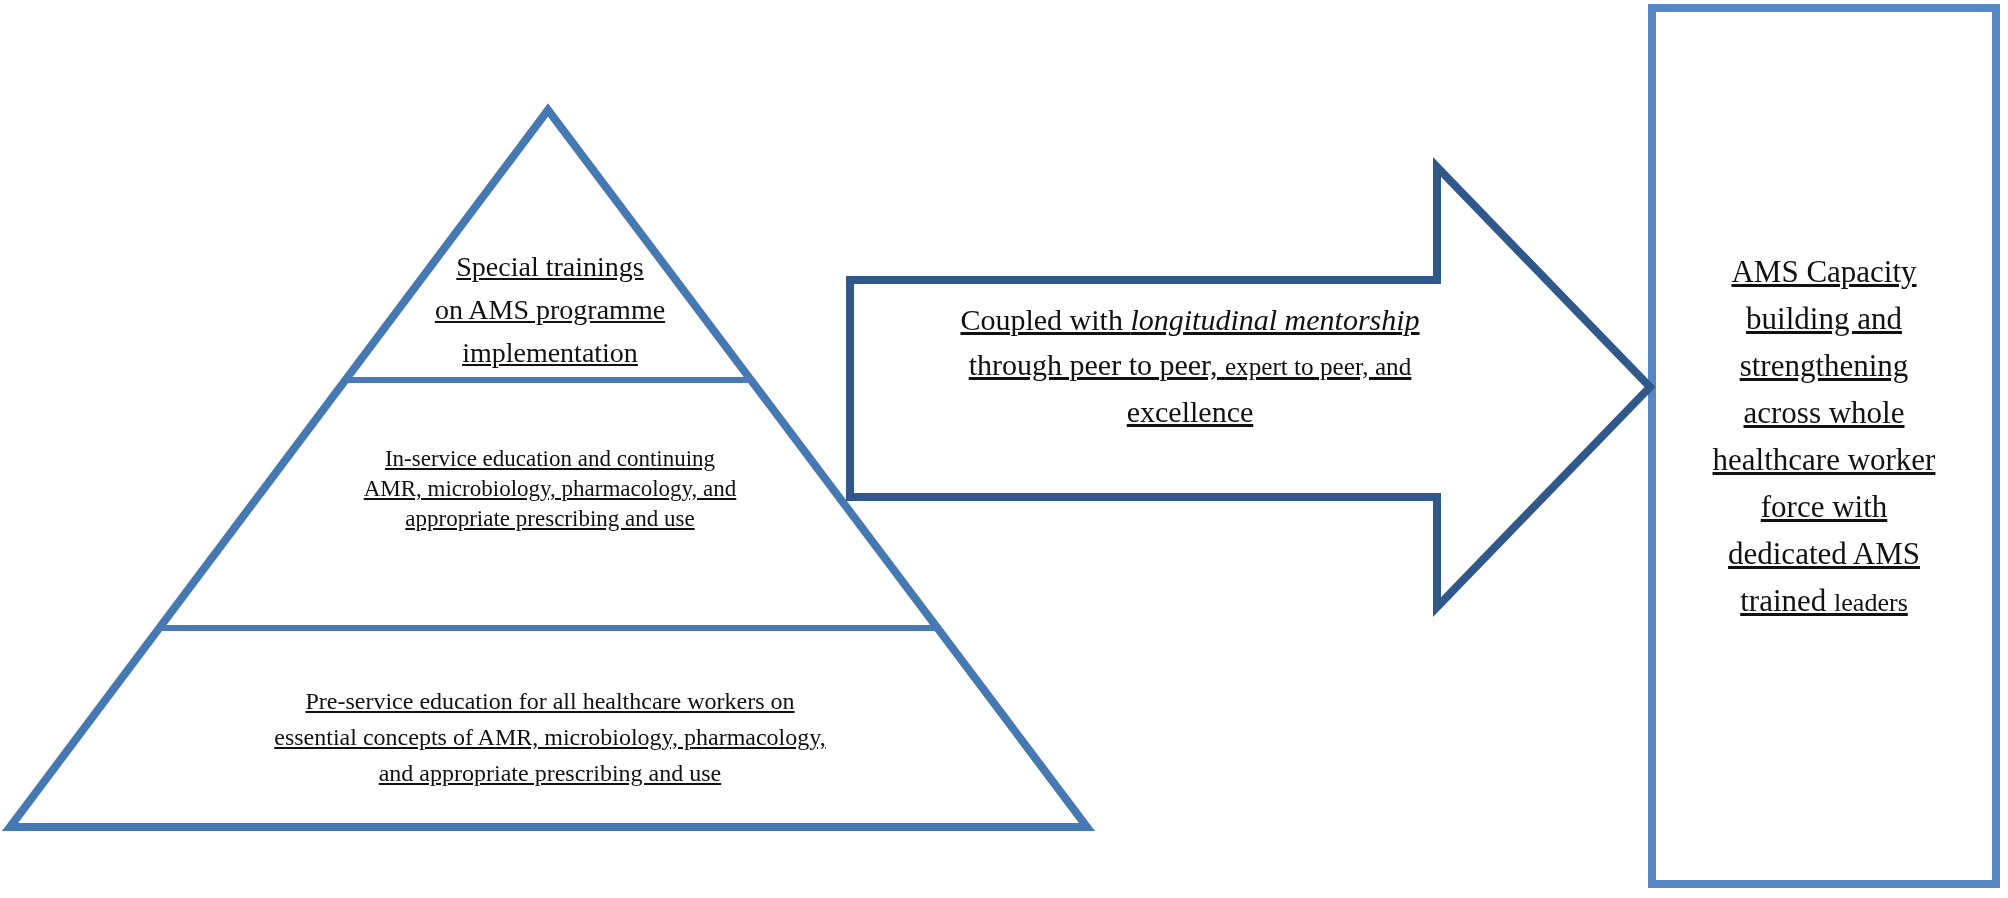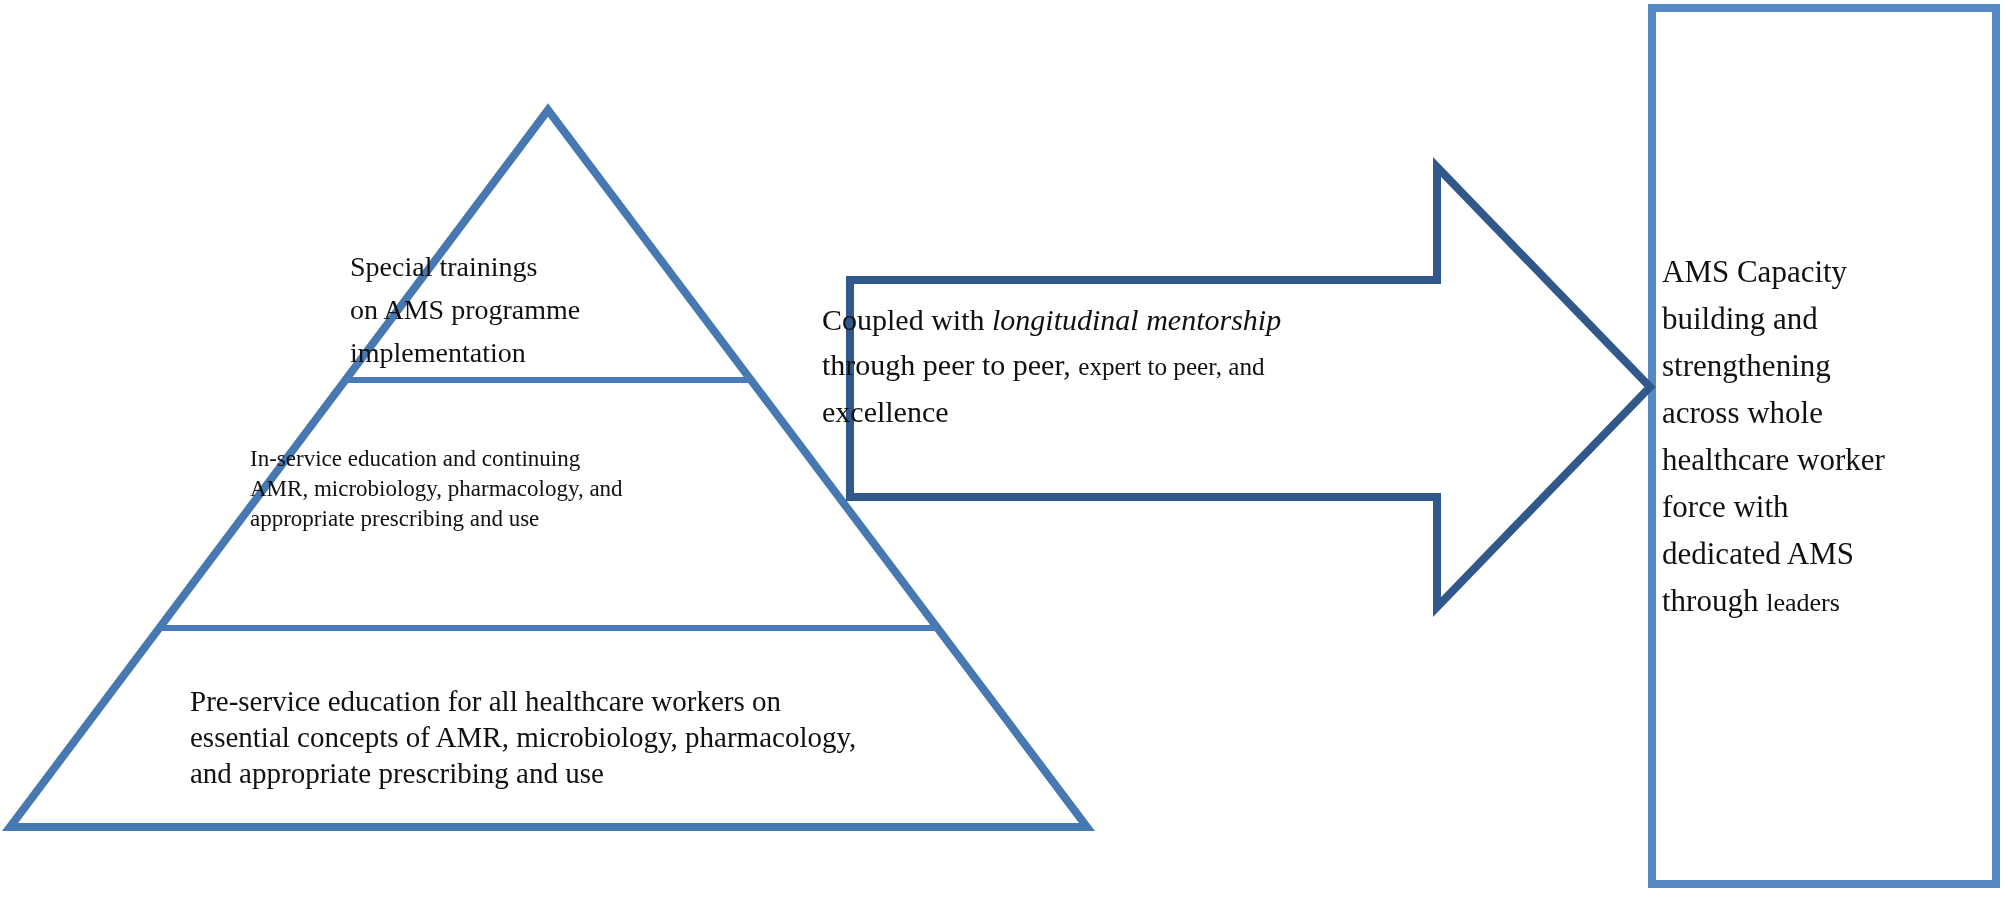--- a/index.html
+++ b/index.html
@@ -16,20 +16,22 @@
     color: #111111;
     overflow: hidden;
   }
   .shapes {
     position: absolute;
     left: 0;
     top: 0;
   }
   .txt {
     position: absolute;
+    text-align: center;
+    text-decoration: underline;
   }
   .txt .line {
     display: block;
   }
   .tier1 {
     left: 350px;
     top: 245px;
     width: 400px;
     font-size: 28px;
     line-height: 43px;
@@ -38,25 +40,25 @@
     left: 250px;
     top: 444px;
     width: 600px;
     font-size: 23px;
     line-height: 30px;
   }
   .tier3 {
     left: 190px;
     top: 683px;
     width: 720px;
-    font-size: 29px;
+    font-size: 24px;
     line-height: 36px;
   }
   .arrowText {
-    left: 822px;
+    left: 870px;
     top: 297px;
     width: 640px;
     font-size: 30px;
     line-height: 45px;
   }
   .rectText {
     left: 1662px;
     top: 248px;
     width: 324px;
     font-size: 31px;
@@ -112,16 +114,16 @@
   </div>
 
   <div class="txt rectText">
     <span class="line">AMS Capacity</span>
     <span class="line">building and</span>
     <span class="line">strengthening</span>
     <span class="line">across whole</span>
     <span class="line">healthcare worker</span>
     <span class="line">force with</span>
     <span class="line">dedicated AMS</span>
-    <span class="line"><span>through </span><span class="small">leaders</span></span>
+    <span class="line"><span>trained </span><span class="small">leaders</span></span>
   </div>
 
 </div>
 
 </body></html>

